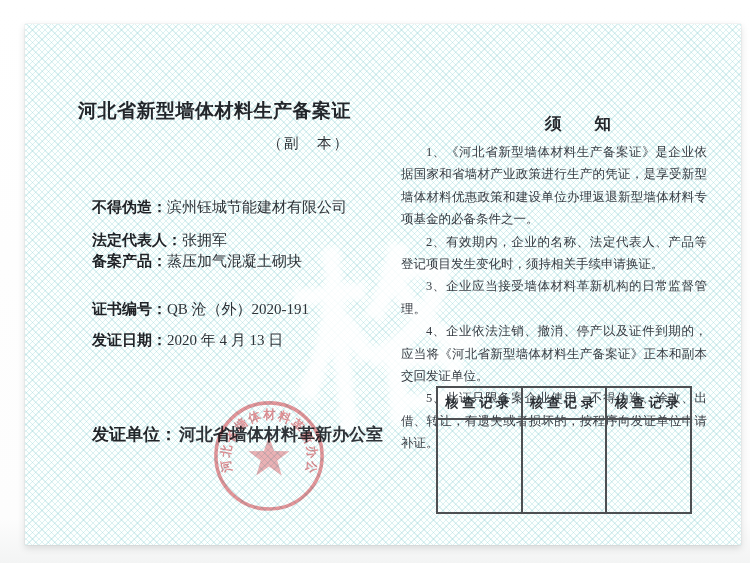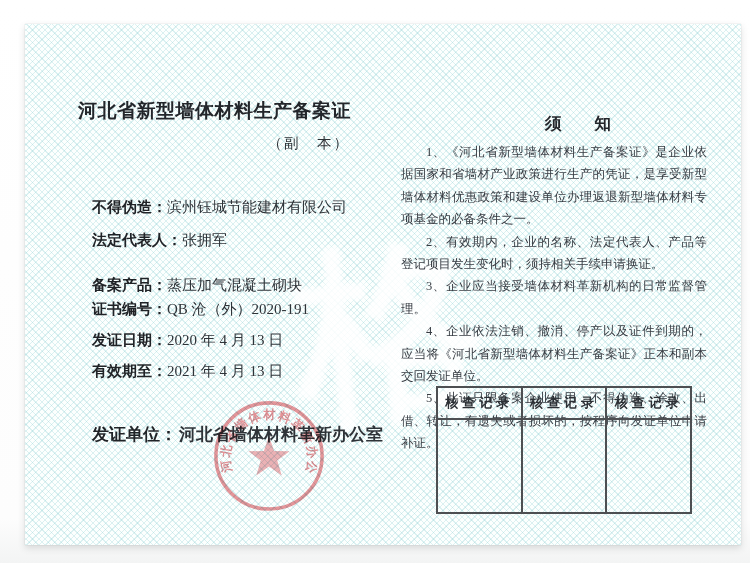--- a/index.html
+++ b/index.html
@@ -36,21 +36,21 @@
     font-size: 19px; font-weight: bold; color: #23262b; letter-spacing: 0.5px;
     white-space: nowrap;
   }
   .subtitle {
     position: absolute; left: 53px; top: 110px; width: 272px;
     text-align: right; font-size: 14.5px; color: #2c3035; letter-spacing: 2px;
   }
   .field-row { position: absolute; left: 67px; white-space: nowrap; font-size: 15px; }
   .field-label { font-weight: bold; color: #202327; }
   .field-value { color: #2e3338; }
-  .row-f0 { top: 174px; } .row-f1 { top: 207px; } .row-f2 { top: 252px; }
+  .row-f0 { top: 174px; } .row-f1 { top: 207px; } .row-f2 { top: 228px; }
   .row-f3 { top: 276px; } .row-f4 { top: 307px; } .row-f5 { top: 338px; }
   .issuer-row { position: absolute; left: 67px; top: 399px; white-space: nowrap; font-size: 17px; font-weight: bold; color: #202327; }
   .issuer-row .field-value { font-weight: bold; margin-left: 2px; }
 
   
   .notice-heading {
     position: absolute; left: 403px; top: 89px; width: 300px;
     text-align: center; font-size: 16.5px; font-weight: bold; color: #23262b;
   }
   .notice-body {
@@ -98,23 +98,20 @@
       </div>
       <div class="field-row row-f2">
         <span class="field-label">备案产品：</span><span class="field-value">蒸压加气混凝土砌块</span>
       </div>
       <div class="field-row row-f3">
         <span class="field-label">证书编号：</span><span class="field-value">QB 沧（外）2020-191</span>
       </div>
       <div class="field-row row-f4">
         <span class="field-label">发证日期：</span><span class="field-value">2020 年 4 月 13 日</span>
       </div>
-      <div class="field-row row-f5">
-        <span class="field-label">有效期至：</span><span class="field-value">2021 年 4 月 13 日</span>
-      </div>
 
       <div class="issuer-row">
         <span class="field-label">发证单位：</span><span class="field-value">河北省墙体材料革新办公室</span>
       </div>
 
       <div class="notice-heading">须　　知</div>
       <div class="notice-body">
         <p>1、《河北省新型墙体材料生产备案证》是企业依据国家和省墙材产业政策进行生产的凭证，是享受新型墙体材料优惠政策和建设单位办理返退新型墙体材料专项基金的必备条件之一。</p>
         <p>2、有效期内，企业的名称、法定代表人、产品等登记项目发生变化时，须持相关手续申请换证。</p>
         <p>3、企业应当接受墙体材料革新机构的日常监督管理。</p>

